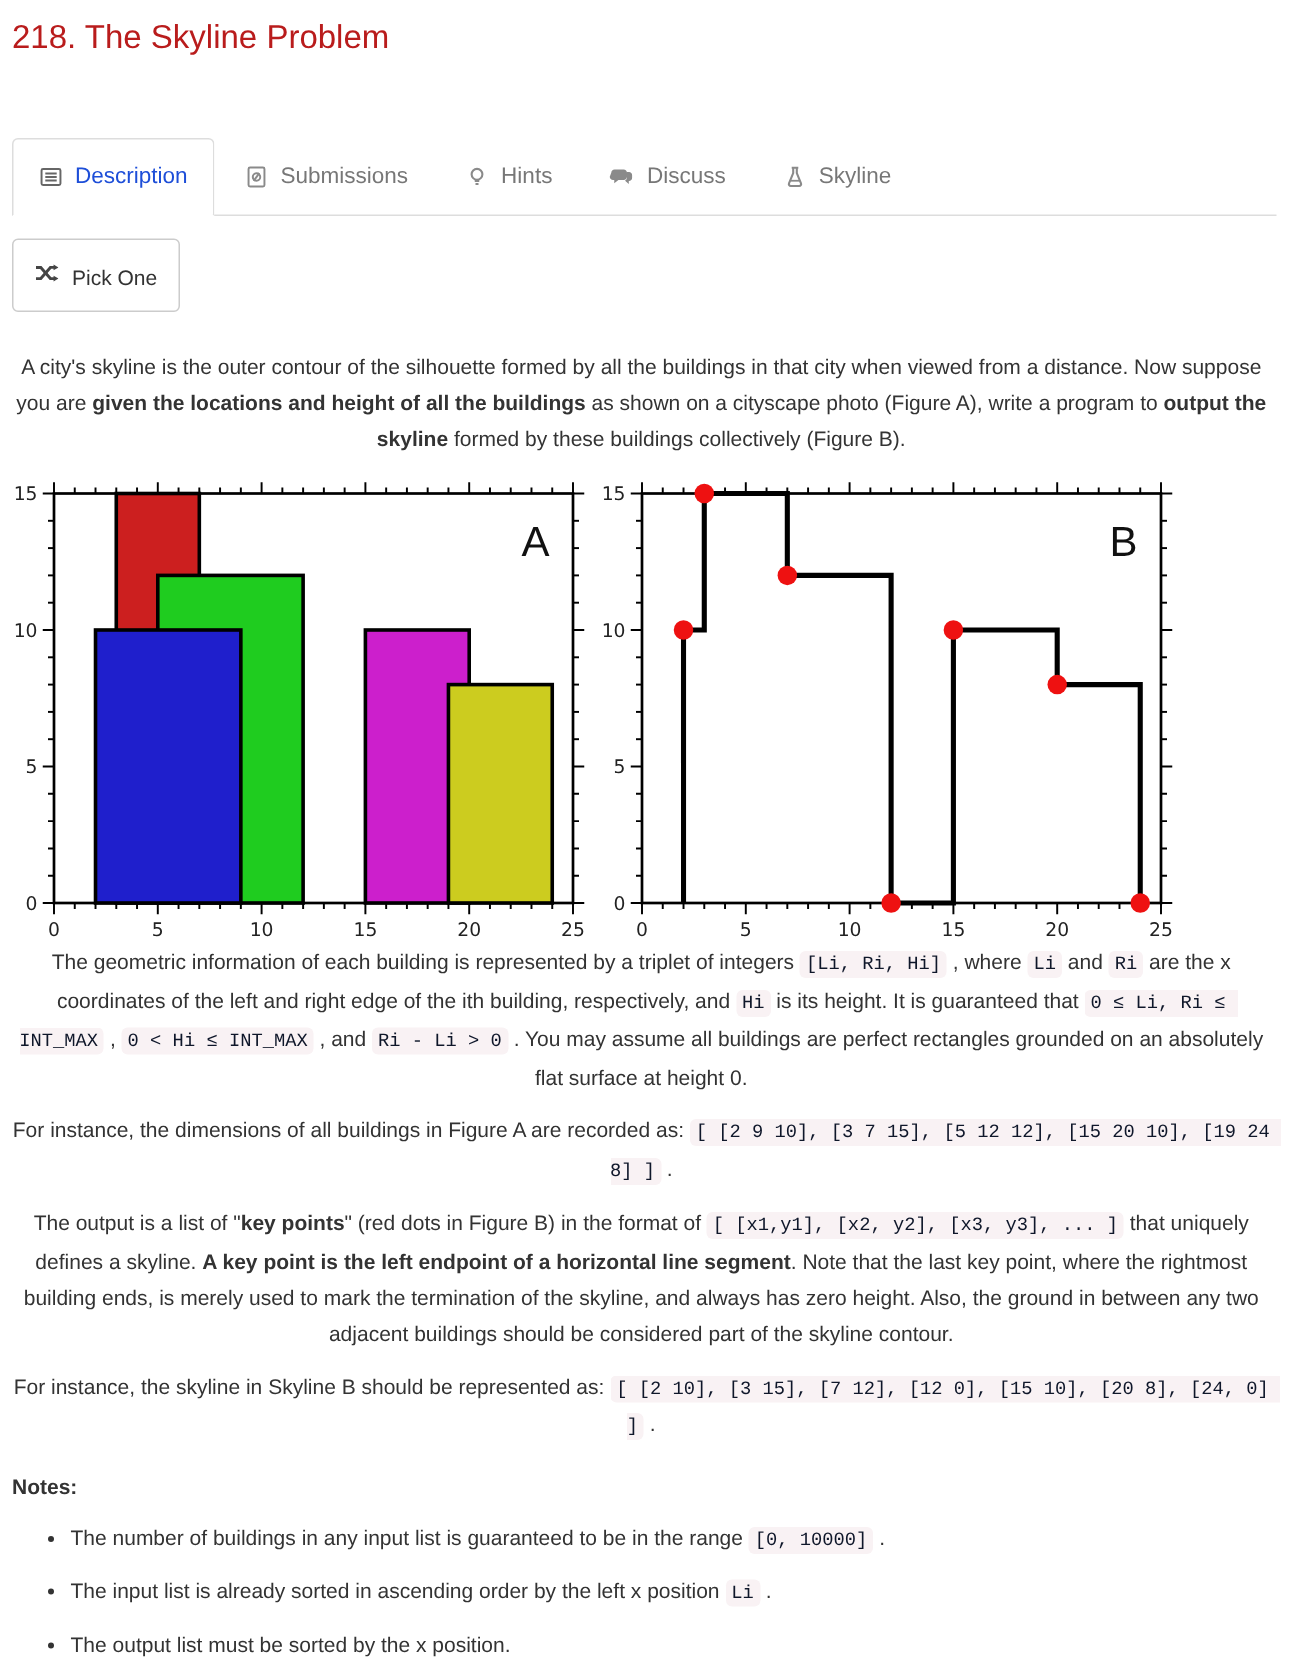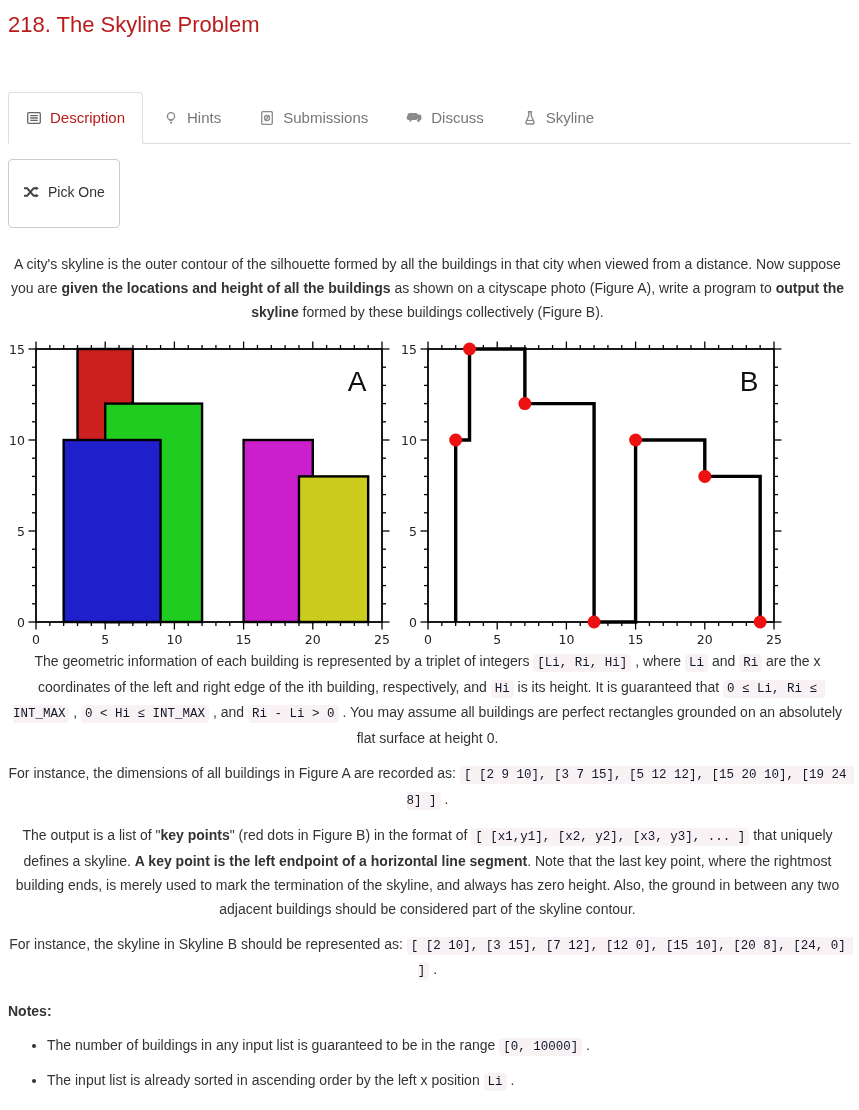--- a/index.html
+++ b/index.html
@@ -33,31 +33,31 @@
     margin-right: 2px;
     margin-bottom: -1px;
     font-size: 15px;
     color: #777;
     cursor: pointer;
     border: 1px solid transparent;
     border-radius: 4px 4px 0 0;
     background: transparent;
   }
   .tab.active {
-    color: #b91c1c;
+    color: #1d4ed8;
     background: #fff;
     border-color: #ddd #ddd transparent #ddd;
   }
   .tab svg { display: block; }
   .pick-one {
     margin-top: 15px;
     display: inline-flex;
-    align-items: flex-start;
+    align-items: flex-end;
     gap: 9px;
-    padding: 24px 14px;
+    padding: 14px 14px;
     font-family: "Liberation Sans", sans-serif;
     font-size: 14px;
     color: #333;
     background: #fff;
     border: 1px solid #ccc;
     border-radius: 4px;
     cursor: pointer;
   }
   .content { margin-top: 24px; }
   .content p { margin: 0 4px 11px 0; text-align: center; }
@@ -90,36 +90,36 @@
       <span>
         <svg width="16" height="16" viewBox="0 0 16 16" fill="none" stroke="#666" stroke-width="1.3">
           <rect x="1.7" y="2.7" width="12.6" height="10.6" rx="1"></rect>
           <path d="M4.2 5.7h7.6 M4.2 8h7.6 M4.2 10.3h7.6"></path>
         </svg>
       </span>
       <span>Description</span>
     </div>
     <div class="tab">
       <span>
-        <svg width="16" height="16" viewBox="0 0 16 16" fill="none" stroke="#8a8a8a" stroke-width="1.4">
-          <circle cx="8" cy="6.2" r="3.6"></circle>
-          <path d="M6.5 10.6h3 M7 12.7h2"></path>
-        </svg>
-      </span>
-      <span>Hints</span>
-    </div>
-    <div class="tab">
-      <span>
         <svg width="16" height="16" viewBox="0 0 16 16" fill="none" stroke="#8a8a8a" stroke-width="1.3">
           <rect x="2.7" y="1.7" width="10.6" height="12.6" rx="1"></rect>
           <circle cx="8" cy="8" r="2.5"></circle>
           <path d="M6.1 10.6 L9.9 5.4"></path>
         </svg>
       </span>
       <span>Submissions</span>
+    </div>
+    <div class="tab">
+      <span>
+        <svg width="16" height="16" viewBox="0 0 16 16" fill="none" stroke="#8a8a8a" stroke-width="1.4">
+          <circle cx="8" cy="6.2" r="3.6"></circle>
+          <path d="M6.5 10.6h3 M7 12.7h2"></path>
+        </svg>
+      </span>
+      <span>Hints</span>
     </div>
     <div class="tab">
       <span>
         <svg width="17" height="16" viewBox="0 0 17 16">
           <path fill="#8a8a8a" d="M1.5 5.2c0-1.2 1-2.2 2.2-2.2h6.1c1.2 0 2.2 1 2.2 2.2v2.6c0 1.2-1 2.2-2.2 2.2H6.3l-2.8 2.2v-2.2h-.8c-1.2 0-2.2-1-2.2-2.2z"></path>
           <path fill="#8a8a8a" d="M12.8 4.6h.6c1.1 0 2 .9 2 2v2.1c0 1.1-.9 2-2 2h-.2v2l-2.3-2h-.4c.9-.5 1.5-1.4 1.5-2.5V5.6c0-.35-.07-.7-.2-1z"></path>
         </svg>
       </span>
       <span>Discuss</span>
     </div>

